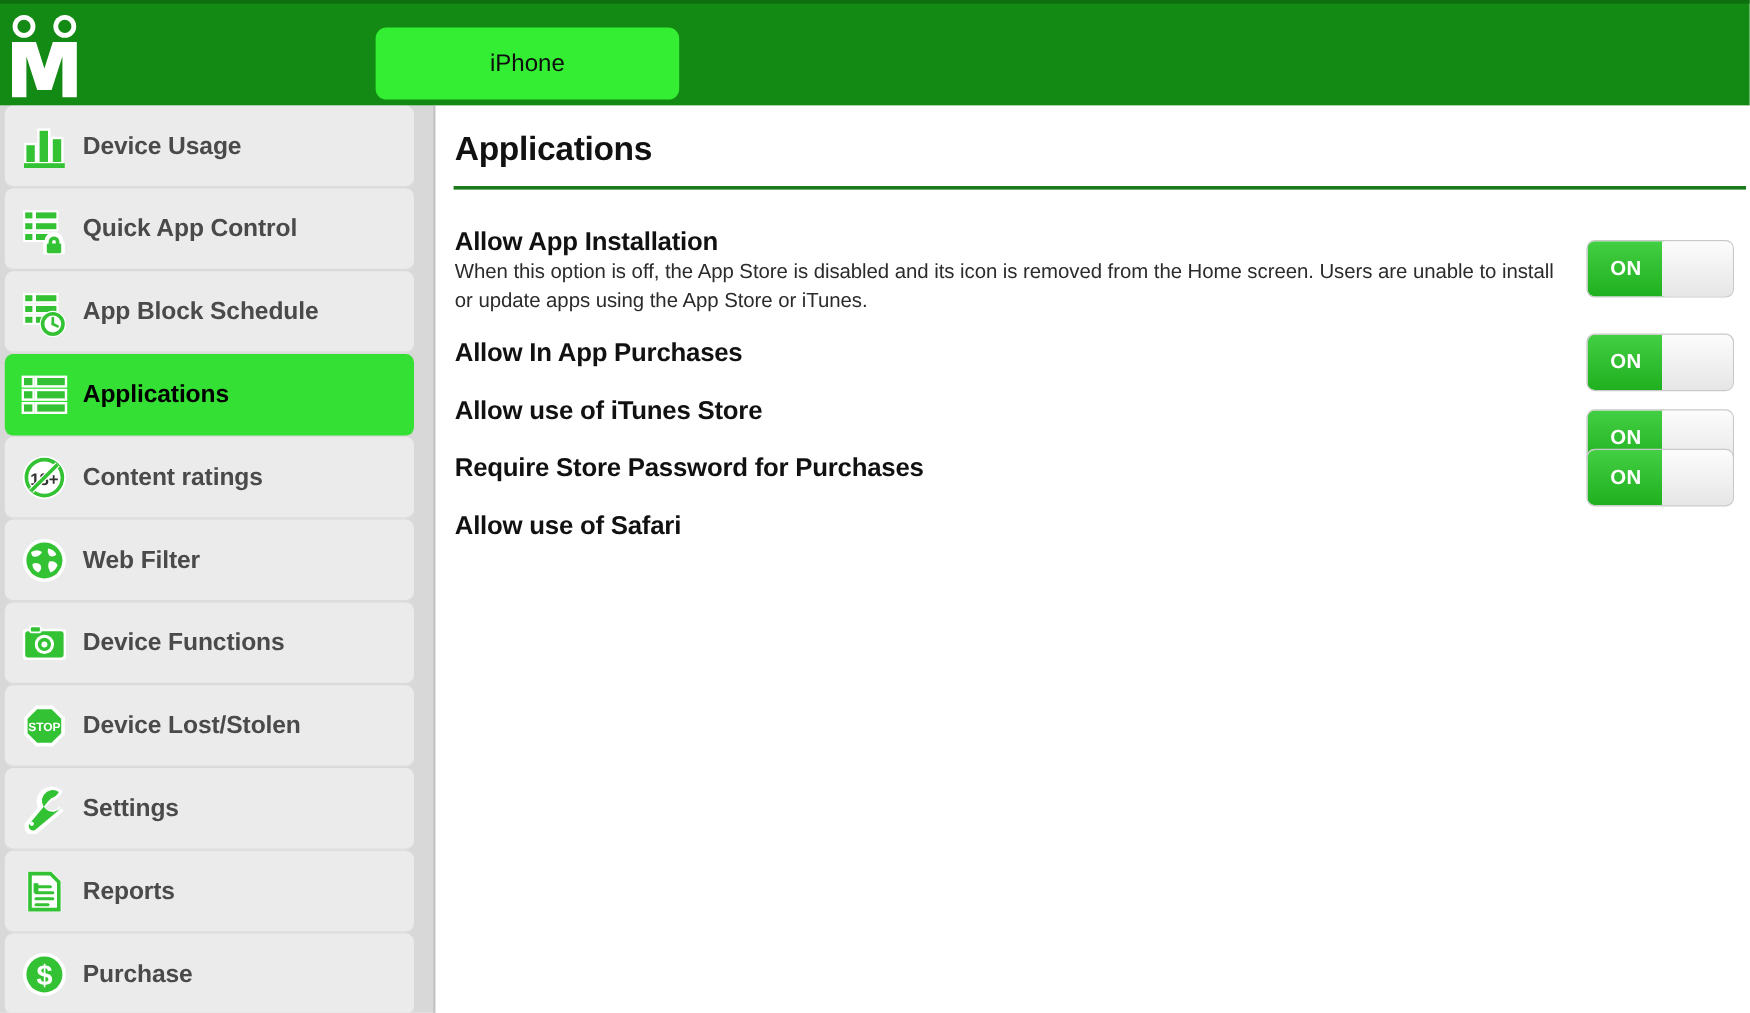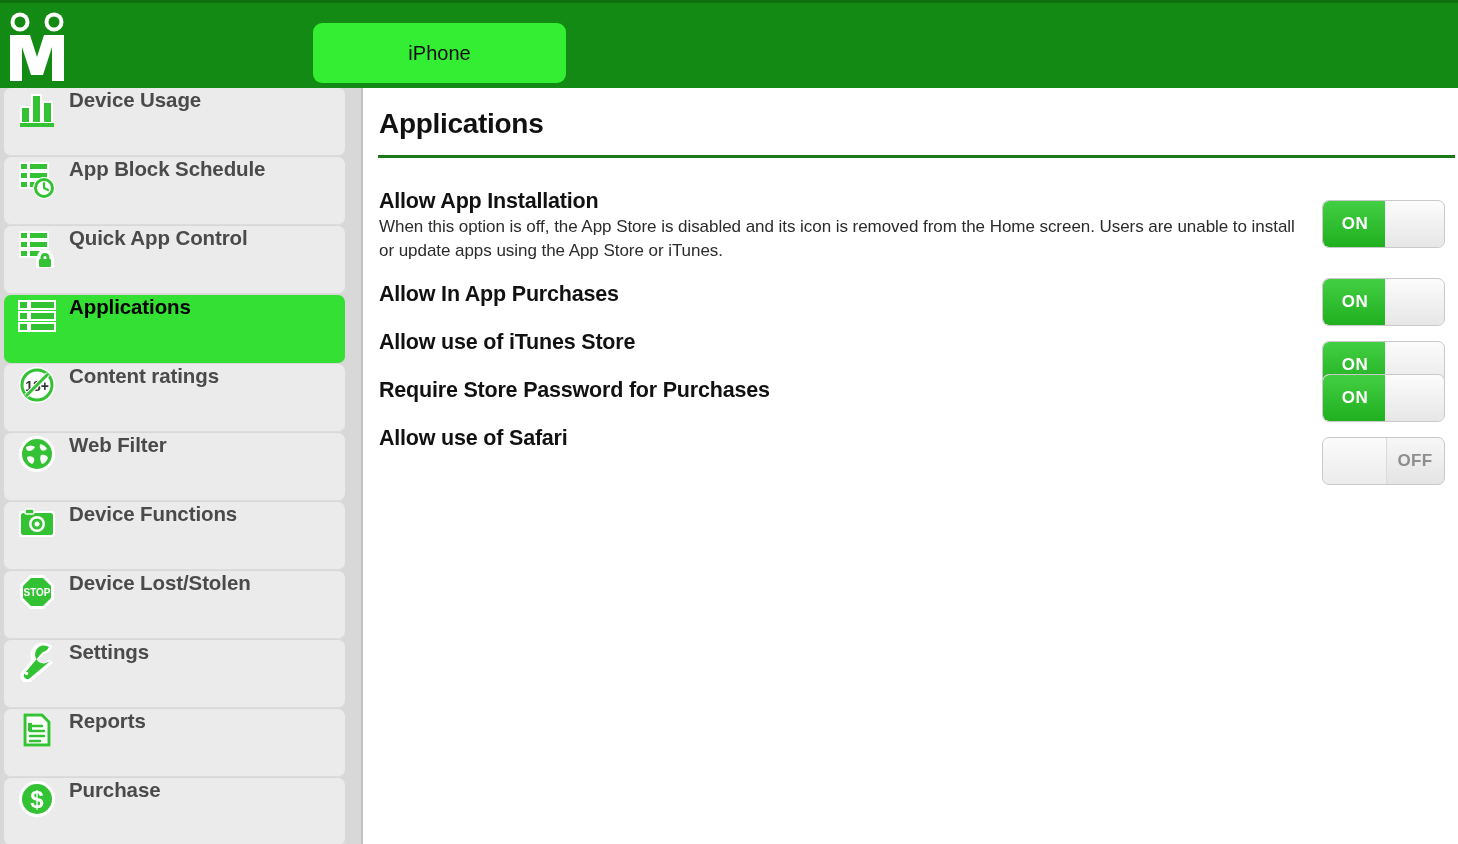--- a/index.html
+++ b/index.html
@@ -48,20 +48,21 @@
     border-right: 2px solid #c2c2c2;
     overflow: hidden;
   }
   .nav-item {
     position: relative;
     height: 68px;
     margin: 0 16px 1px 4px;
     background: #ebebeb;
     border-radius: 7px;
     display: flex;
+    align-items: center;
     padding-left: 12px;
     cursor: pointer;
     box-shadow: inset 0 -1px 0 #dcdcdc;
   }
   .nav-item.selected {
     background: #33e033;
     box-shadow: none;
   }
   .nav-label {
     font-size: 20.5px;
@@ -220,63 +221,63 @@
       <span class="nav-label">Device Usage</span>
     </div>
     <div class="nav-item">
       <svg class="nav-icon" viewBox="0 0 42 42">
         <g stroke="#ffffff" stroke-width="3.5">
           <rect x="5" y="7" width="6" height="5" fill="#33c233"></rect>
           <rect x="14" y="7" width="17" height="5" fill="#33c233"></rect>
           <rect x="5" y="16" width="6" height="5" fill="#33c233"></rect>
           <rect x="14" y="16" width="17" height="5" fill="#33c233"></rect>
           <rect x="5" y="25" width="6" height="5" fill="#33c233"></rect>
+          <rect x="14" y="25" width="10" height="5" fill="#33c233"></rect>
+        </g>
+        <g fill="#33c233">
+          <rect x="5" y="7" width="6" height="5"></rect>
+          <rect x="14" y="7" width="17" height="5"></rect>
+          <rect x="5" y="16" width="6" height="5"></rect>
+          <rect x="14" y="16" width="17" height="5"></rect>
+          <rect x="5" y="25" width="6" height="5"></rect>
+          <rect x="14" y="25" width="10" height="5"></rect>
+        </g>
+        <path d="M23 31 a6 6 0 0 1 12 0 v3 h-4 v-3 a2 2 0 0 0 -4 0 v3 h-4 z" fill="none" stroke="#ffffff" stroke-width="3.5"></path>
+        <rect x="22" y="32" width="14" height="10" rx="1.5" fill="none" stroke="#ffffff" stroke-width="4"></rect>
+        <path d="M24.5 31.5 a4.5 4.5 0 0 1 9 0 v3 h-3 v-3 a1.5 1.5 0 0 0 -3 0 v3 h-3 z" fill="#33c233"></path>
+        <rect x="23" y="33" width="12" height="8" rx="1.2" fill="#33c233"></rect>
+      </svg>
+      <span class="nav-label">Quick App Control</span>
+    </div>
+    <div class="nav-item">
+      <svg class="nav-icon" viewBox="0 0 42 42">
+        <g stroke="#ffffff" stroke-width="3.5">
+          <rect x="5" y="7" width="6" height="5" fill="#33c233"></rect>
+          <rect x="14" y="7" width="17" height="5" fill="#33c233"></rect>
+          <rect x="5" y="16" width="6" height="5" fill="#33c233"></rect>
+          <rect x="14" y="16" width="17" height="5" fill="#33c233"></rect>
+          <rect x="5" y="25" width="6" height="5" fill="#33c233"></rect>
           <rect x="14" y="25" width="8" height="5" fill="#33c233"></rect>
         </g>
         <g fill="#33c233">
           <rect x="5" y="7" width="6" height="5"></rect>
           <rect x="14" y="7" width="17" height="5"></rect>
           <rect x="5" y="16" width="6" height="5"></rect>
           <rect x="14" y="16" width="17" height="5"></rect>
           <rect x="5" y="25" width="6" height="5"></rect>
           <rect x="14" y="25" width="8" height="5"></rect>
         </g>
         <circle cx="28" cy="31" r="11" fill="#ffffff"></circle>
         <circle cx="28" cy="31" r="8.5" fill="none" stroke="#33c233" stroke-width="3"></circle>
         <g stroke="#33c233" stroke-width="2.2" stroke-linecap="round">
           <line x1="28" y1="31" x2="28" y2="26"></line>
           <line x1="28" y1="31" x2="32" y2="33"></line>
         </g>
       </svg>
       <span class="nav-label">App Block Schedule</span>
-    </div>
-    <div class="nav-item">
-      <svg class="nav-icon" viewBox="0 0 42 42">
-        <g stroke="#ffffff" stroke-width="3.5">
-          <rect x="5" y="7" width="6" height="5" fill="#33c233"></rect>
-          <rect x="14" y="7" width="17" height="5" fill="#33c233"></rect>
-          <rect x="5" y="16" width="6" height="5" fill="#33c233"></rect>
-          <rect x="14" y="16" width="17" height="5" fill="#33c233"></rect>
-          <rect x="5" y="25" width="6" height="5" fill="#33c233"></rect>
-          <rect x="14" y="25" width="10" height="5" fill="#33c233"></rect>
-        </g>
-        <g fill="#33c233">
-          <rect x="5" y="7" width="6" height="5"></rect>
-          <rect x="14" y="7" width="17" height="5"></rect>
-          <rect x="5" y="16" width="6" height="5"></rect>
-          <rect x="14" y="16" width="17" height="5"></rect>
-          <rect x="5" y="25" width="6" height="5"></rect>
-          <rect x="14" y="25" width="10" height="5"></rect>
-        </g>
-        <path d="M23 31 a6 6 0 0 1 12 0 v3 h-4 v-3 a2 2 0 0 0 -4 0 v3 h-4 z" fill="none" stroke="#ffffff" stroke-width="3.5"></path>
-        <rect x="22" y="32" width="14" height="10" rx="1.5" fill="none" stroke="#ffffff" stroke-width="4"></rect>
-        <path d="M24.5 31.5 a4.5 4.5 0 0 1 9 0 v3 h-3 v-3 a1.5 1.5 0 0 0 -3 0 v3 h-3 z" fill="#33c233"></path>
-        <rect x="23" y="33" width="12" height="8" rx="1.2" fill="#33c233"></rect>
-      </svg>
-      <span class="nav-label">Quick App Control</span>
     </div>
     <div class="nav-item selected">
       <svg class="nav-icon" viewBox="0 0 42 42">
         <g stroke="#ffffff" stroke-width="4">
           <rect x="4" y="7" width="7" height="6"></rect>
           <rect x="15" y="7" width="23" height="6"></rect>
           <rect x="4" y="18" width="7" height="6"></rect>
           <rect x="15" y="18" width="23" height="6"></rect>
           <rect x="4" y="29" width="7" height="6"></rect>
           <rect x="15" y="29" width="23" height="6"></rect>
@@ -396,19 +397,15 @@
       </div>
       <div class="setting-row">
         <div class="setting-title">Require Store Password for Purchases</div>
         <div class="toggle" style="top: 15px;">
           <div class="track-on">ON</div>
           <div class="knob-right"></div>
         </div>
       </div>
       <div class="setting-row">
         <div class="setting-title">Allow use of Safari</div>
-        <div class="toggle off" style="top: 30px;">
-          <div class="knob-left"></div>
-          <div class="track-off">OFF</div>
-        </div>
       </div>
     </div>
 </div>
 
 </body></html>

